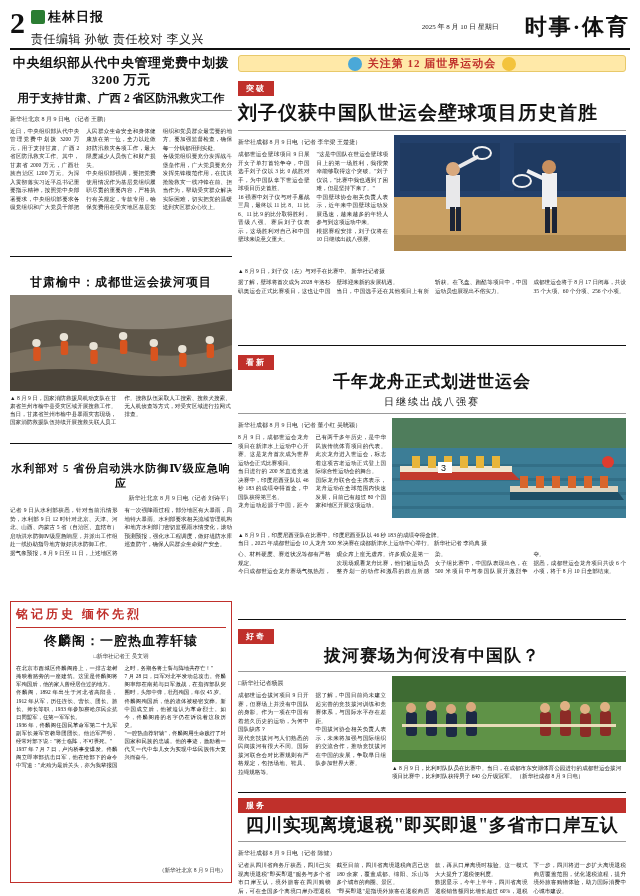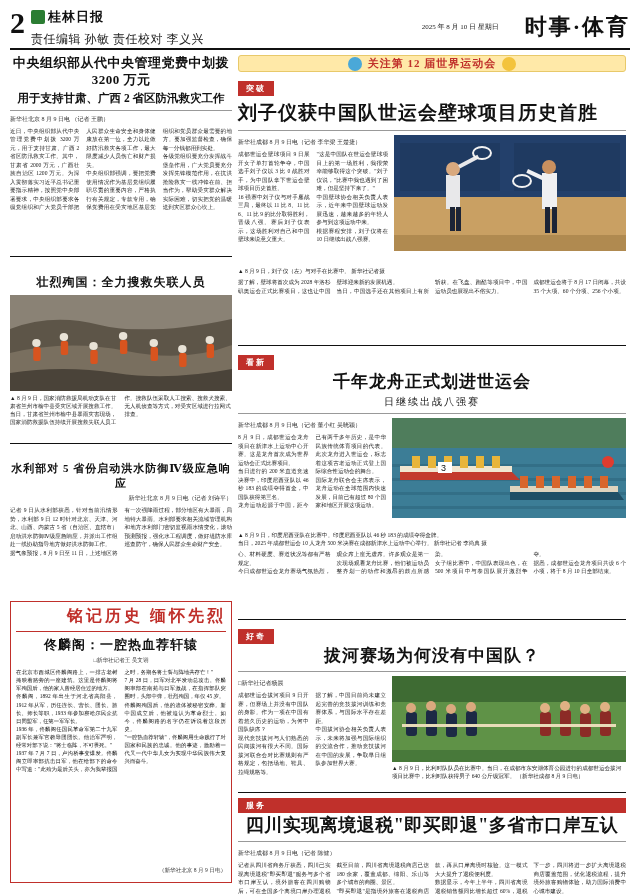--- a/index.html
+++ b/index.html
@@ -78,21 +78,21 @@
   .lead-hl1 { font-size:13px; letter-spacing:.5px; }
   .lead-hl2 { font-size:11.5px; margin-top:2px; }
   .sub-hl { font-size:12px; font-weight:bold; text-align:center; letter-spacing:1px; }
 
   
   .memorial {
     border:1px solid #c0302b; padding:4px 5px; margin-top:5px;
     flex:1; display:flex; flex-direction:column;
   }
   .memorial-title {
-    color:#c0302b; font-weight:bold; font-size:16px; text-align:right;
+    color:#c0302b; font-weight:bold; font-size:12px; text-align:left;
     letter-spacing:3px;
   }
   .memorial-name {
     font-size:13px; font-weight:bold; text-align:center; 
     letter-spacing:1px;
   }
   .memorial-byline { font-size:5.6px; text-align:center; color:#333; margin:3px 0; }
   .memorial-body { font-size:5.4px; line-height:1.5; text-align:justify; }
 
   
@@ -150,21 +150,21 @@
         <div class="rule-thin"></div>
         <div class="byline">新华社北京 8 月 9 日电  （记者  王鹏）</div>
         <div class="ptext cols3" style="white-space:pre-line;height:112px;overflow:hidden;">近日，中央组织部从代中央管理党费中划拨 3200 万元，用于支持甘肃、广西 2 省区防汛救灾工作。其中，甘肃省 2000 万元，广西壮族自治区 1200 万元。为深入贯彻落实习近平总书记重要指示精神，按照党中央部署要求，中央组织部要求各级党组织和广大党员干部把人民群众生命安全和身体健康放在第一位，全力以赴做好防汛救灾各项工作，最大限度减少人员伤亡和财产损失。
 中央组织部强调，要把党费使用情况作为基层党组织履职尽责的重要内容，严格执行有关规定，专款专用，确保党费用在受灾地区基层党组织和党员群众最需要的地方。要加强监督检查，确保每一分钱都用到实处。
 各级党组织要充分发挥战斗堡垒作用，广大党员要充分发挥先锋模范作用，在抗洪抢险救灾一线冲锋在前、担当作为，帮助受灾群众解决实际困难，切实把党的温暖送到灾区群众心坎上。</div>
       </div>
 
       <div class="rule"></div>
 
       <div>
-        <div class="sub-hl">壮烈殉国：全力搜救失联人员</div>
+        <div class="sub-hl">甘肃榆中：成都世运会拔河项目</div>
         <div class="photo" style="height:96px;margin-top:4px;">
           <svg viewBox="0 0 210 96" preserveAspectRatio="none" width="100%" height="100%">
             <rect width="210" height="96" fill="#6b6257"></rect>
             <rect y="0" width="210" height="34" fill="#8a8275"></rect>
             <path d="M0 34 Q40 18 85 30 T210 24 L210 96 L0 96Z" fill="#5d5548"></path>
             <path d="M0 58 Q55 44 110 56 T210 50 L210 96 L0 96Z" fill="#796f5f"></path>
             <g fill="#d8541f">
               <rect x="22" y="52" width="7" height="14" rx="2"></rect>
                 <circle cx="25" cy="48" r="4" fill="#e8e2d6"></circle>
               <rect x="48" y="46" width="7" height="14" rx="2"></rect>

